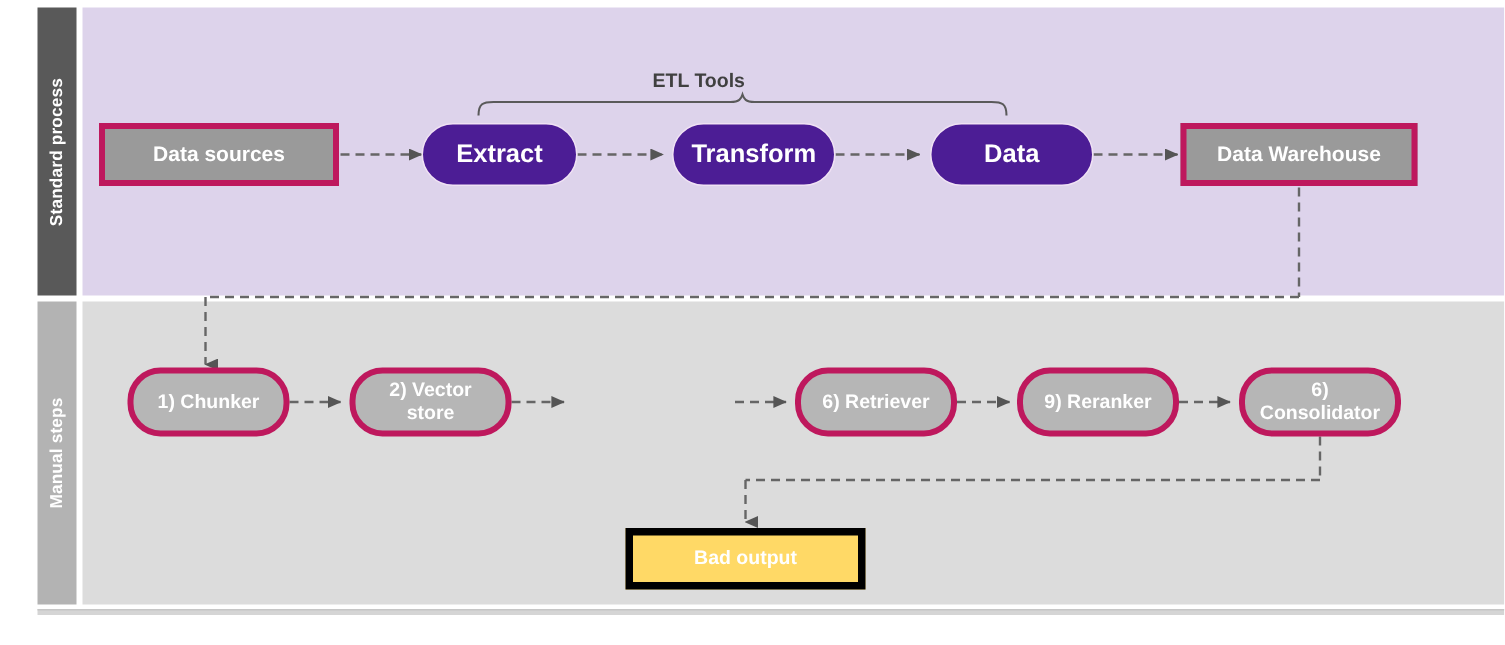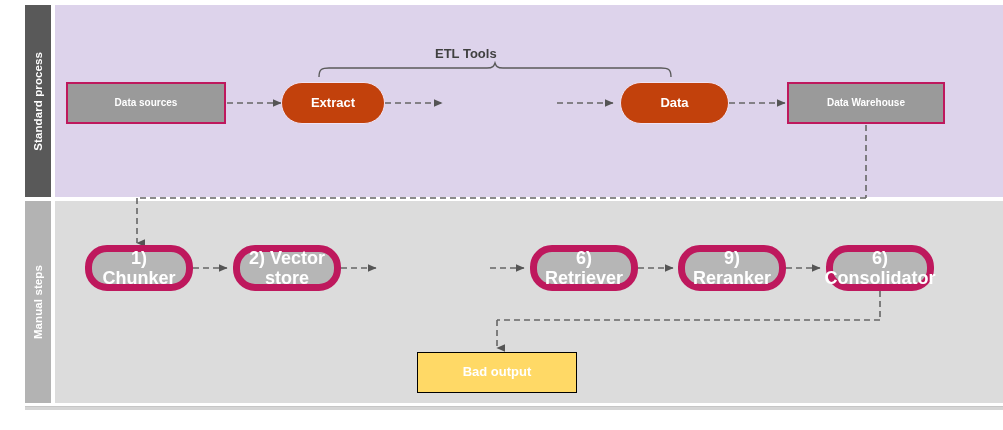--- a/index.html
+++ b/index.html
@@ -72,38 +72,38 @@
     align-items: center;
     justify-content: center;
     text-align: center;
     color: #ffffff;
     font-weight: bold;
     font-family: "Liberation Sans", sans-serif;
     line-height: 1.12;
   }
   .rect-gray {
     background: #9a9a9a;
-    border: 2px solid #be185d;
-    font-size: 10px;
+    border: 4px solid #be185d;
+    font-size: 14px;
   }
   .pill-purple {
-    background: #c2410c;
+    background: #4c1d95;
     border: 1px solid #f0e2f4;
     border-radius: 22px;
-    font-size: 13px;
+    font-size: 17px;
   }
   .pill-gray {
     background: #b6b6b6;
-    border: 7px solid #be185d;
+    border: 4px solid #be185d;
     border-radius: 22px;
-    font-size: 18px;
+    font-size: 13px;
   }
   .rect-yellow {
     background: #ffd966;
-    border: 1px solid #000000;
+    border: 5px solid #000000;
     font-size: 13px;
   }
 
   
   #connectors {
     position: absolute;
     left: 0; top: 0;
     width: 1003px; height: 430px;
     pointer-events: none;
   }
@@ -183,20 +183,21 @@
     <path class="dash" d="M880,320 L497,320"></path>
     <path class="dash" d="M497,320 L497,348" marker-end="url(#ahd)"></path>
   </svg>
 
   <div class="brace-label" style="left:435px; top:46px;">ETL Tools</div>
 
   <div class="node rect-gray" style="left:66px; top:82px; width:160px; height:42px;">Data sources</div>
 
   <div class="node pill-purple" style="left:281px; top:82px; width:104px; height:42px;">Extract</div>
 
+  <div class="node pill-purple" style="left:448px; top:82px; width:109px; height:42px;">Transform</div>
 
   <div class="node pill-purple" style="left:620px; top:82px; width:109px; height:42px;">Data</div>
 
   <div class="node rect-gray" style="left:787px; top:82px; width:158px; height:42px;">Data Warehouse</div>
 
   <div class="node pill-gray" style="left:85px; top:245px; width:108px; height:46px;">1) Chunker</div>
 
   <div class="node pill-gray" style="left:233px; top:245px; width:108px; height:46px;">2) Vector<br>store</div>
 
 

